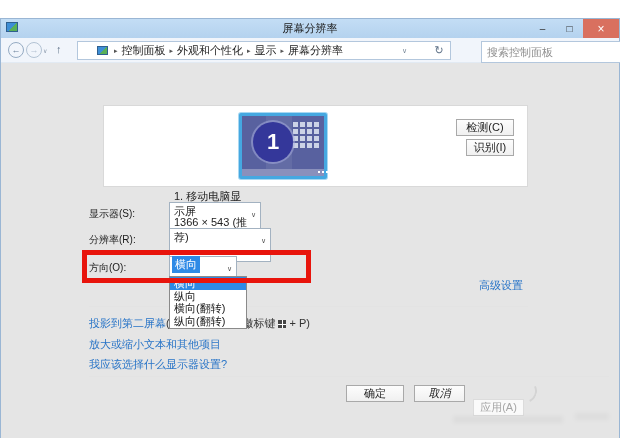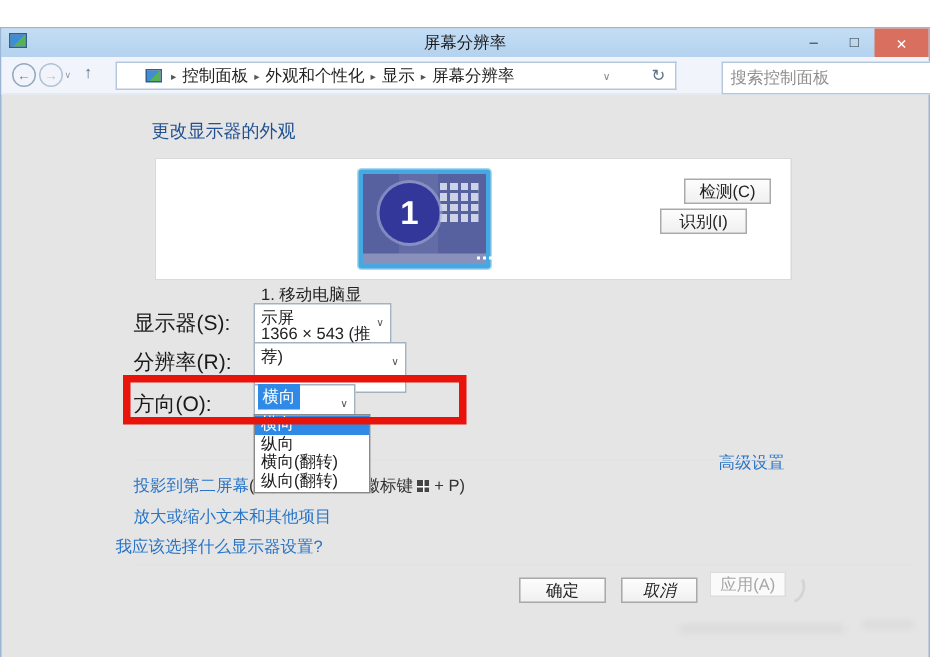--- a/index.html
+++ b/index.html
@@ -60,23 +60,23 @@
   .mon-circle { position:absolute; left:11px; top:6px; width:40px; height:40px; border-radius:50%;
     background:#34379a; box-shadow:0 0 0 2px rgba(165,172,220,0.55);
     display:flex; align-items:center; justify-content:center; color:#fff; font-size:22px; font-weight:bold; }
   .mon-strip { position:absolute; left:0; right:0; bottom:0; height:7px; background:rgba(255,255,255,0.3); }
   .mon-dots { position:absolute; right:4px; top:2px; width:2px; height:2px; background:#fff;
     box-shadow:4px 0 0 #fff, 8px 0 0 #fff; }
   .btn { position:absolute; height:17px; background:linear-gradient(#fdfdfd,#f0f0f0);
     border:1px solid #a9a9a9; font-size:11px; color:#222;
     display:flex; align-items:center; justify-content:center; }
   .btn-detect { right:13px; top:13px; width:58px; }
-  .btn-identify { right:29px; top:33px; width:58px; }
-
-  .fieldlabel { position:absolute; left:88px; font-size:14px; color:#1a1a1a; }
+  .btn-identify { right:13px; top:33px; width:48px; }
+
+  .fieldlabel { position:absolute; left:88px; font-size:10px; color:#1a1a1a; }
   .combo { position:absolute; left:168px; height:29px; background:#fff; border:1px solid #a3b2c1;
     display:flex; align-items:flex-end; font-size:11px; color:#222; padding:16px 4px; }
   .combo .chev { margin-left:auto; font-size:7px; color:#555; padding-left:5px; }
   .combo-display { top:183px; width:92px; }
   .combo-resolution { top:209px; width:102px; }
   .combo-orientation { top:237px; width:68px; z-index:4; }
   .combo-orientation .val { background:#2e8ae6; color:#fff; padding:1px 3px; margin-left:-2px; }
 
   .redbox { position:absolute; left:81px; top:231px; width:229px; height:33px;
     border:5px solid #e8140c; z-index:6; }
@@ -90,21 +90,21 @@
   .link { position:absolute; font-size:11px; color:#2874c7; white-space:nowrap; }
   .sep { position:absolute; height:1px; background:#e3e3e3; }
   .projectline { position:absolute; left:88px; top:297px; font-size:11px; color:#333; white-space:nowrap; }
   .projectline .plink { color:#2874c7; }
   .winlogo { display:inline-block; width:8px; height:8px; background-color:#444; vertical-align:-1px;
     background-image:linear-gradient(#fff,#fff),linear-gradient(#fff,#fff);
     background-size:8px 1px,1px 8px; background-position:center; background-repeat:no-repeat; }
 
   .btn-ok { left:345px; top:366px; width:58px; }
   .btn-cancel { left:413px; top:366px; width:51px;font-style:italic; }
-  .btn-apply { left:472px; top:362px; width:51px; background:#fafafa; border-color:#dcdcdc; color:#a6a6a6;text-align:center; }
+  .btn-apply { left:472px; top:380px; width:51px; background:#fafafa; border-color:#dcdcdc; color:#a6a6a6;text-align:center; }
 
   .wm-curve { position:absolute; left:512px; top:360px; width:24px; height:24px; border-radius:50%;
     border:2px solid transparent; border-right-color:rgba(0,0,0,0.07); transform:rotate(20deg); }
   .wm-smudge1 { position:absolute; left:452px; top:397px; width:110px; height:7px;
     background:rgba(0,0,0,0.035); filter:blur(2px); }
   .wm-smudge2 { position:absolute; left:574px; top:394px; width:34px; height:7px;
     background:rgba(0,0,0,0.03); filter:blur(2px); }
 </style>
 </head>
 <body>
@@ -145,21 +145,20 @@
     </div>
     <div class="refreshbox">
       <span>↻</span>
     </div>
     <div class="searchbox">
       <input type="text" placeholder="搜索控制面板" style="">
       <span class="mag"></span>
     </div>
   </div>
 
-  <div class="heading">更改显示器的外观</div>
 
   <div class="panel">
     <div class="monitor">
       <span class="mon-band"></span>
       <span class="mon-tiles"></span>
       <span class="mon-circle">
         <span>1</span>
       </span>
       <span class="mon-strip">
         <span class="mon-dots"></span>
@@ -189,29 +188,29 @@
 
   <div class="droplist">
     <div class="dropitem sel">横向</div>
     <div class="dropitem">纵向</div>
     <div class="dropitem">横向(翻转)</div>
     <div class="dropitem">纵向(翻转)</div>
   </div>
 
   <div class="redbox"></div>
 
-  <div class="link" style="left:478px; top:282px">高级设置</div>
+  <div class="link" style="left:478px; top:259px">高级设置</div>
   <div class="sep" style="left:88px; top:287px; width:439px"></div>
 
   <div class="projectline">
     <span class="plink">投影到第二屏幕</span><span>(或按 Windows 徽标键 </span><span class="winlogo"></span><span> + P)</span>
   </div>
 
   <div class="link" style="left:88px; top:318px">放大或缩小文本和其他项目</div>
-  <div class="link" style="left:76px; top:338px">我应该选择什么显示器设置?</div>
+  <div class="link" style="left:88px; top:338px">我应该选择什么显示器设置?</div>
 
   <div class="sep" style="left:88px; top:357px; width:520px"></div>
 
   <div class="btn btn-ok">确定</div>
   <div class="btn btn-cancel">取消</div>
   <div class="btn btn-apply">应用(A)</div>
 
   <div class="wm-curve"></div>
   <div class="wm-smudge1"></div>
   <div class="wm-smudge2"></div>

